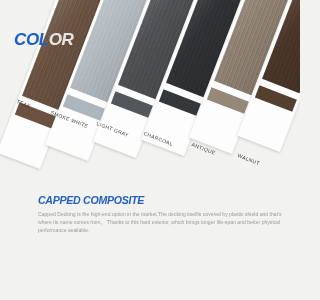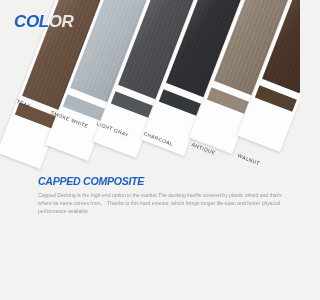--- a/index.html
+++ b/index.html
@@ -49,21 +49,21 @@
     letter-spacing:0.4px;
     color:#3a3a3a;
     white-space:nowrap;
     transform-origin:0 50%;
     transform:rotate(21deg);
     font-family:"Liberation Sans", sans-serif;
   }
 
   
   .color-title{
-    position:absolute;left:14px;top:12px;
+    position:absolute;left:14px;top:30px;
     font-size:17px;font-weight:bold;font-style:italic;
     letter-spacing:-0.4px;
     color:#1d5fc4;
     z-index:6;
     font-family:"Liberation Sans", sans-serif;
   }
   .color-title .on-wood{color:#e9e6e2;}
 
   
   .section{position:absolute;left:38px;right:14px;}
@@ -75,21 +75,21 @@
   }
   .heading .colon{color:#1f5fc0;font-style:normal;}
   .body-text{
     font-size:5.1px;line-height:8.2px;color:#9a9a9a;
     margin:0;
   }
   .feat-list{list-style:none;margin:0;padding:0;}
   .feat-list li{
     font-size:5.1px;line-height:9px;color:#9a9a9a;
   }
-  #capped-section{top:175px;}
+  #capped-section{top:194px;}
   #features-section{top:235px;}
 </style>
 </head>
 <body>
 
 <div id="page" style="background: rgb(242, 242, 241);">
 
   <div class="swatch-area">
 
     <div class="swatch" style="left:34px;top:-47px;">

